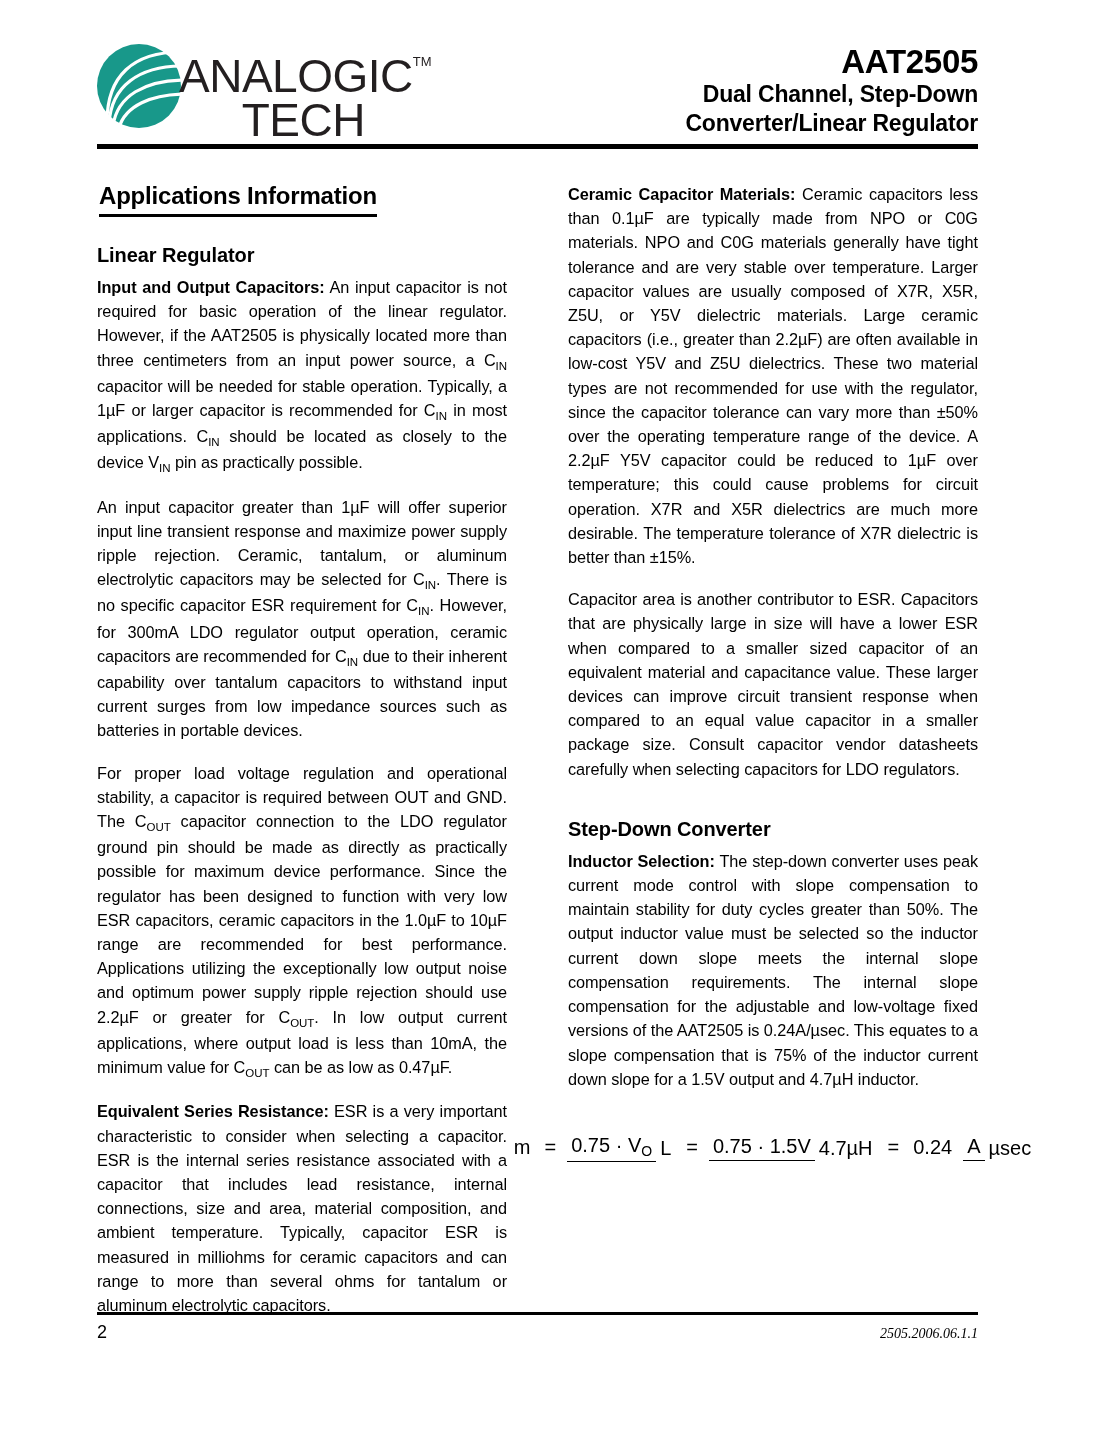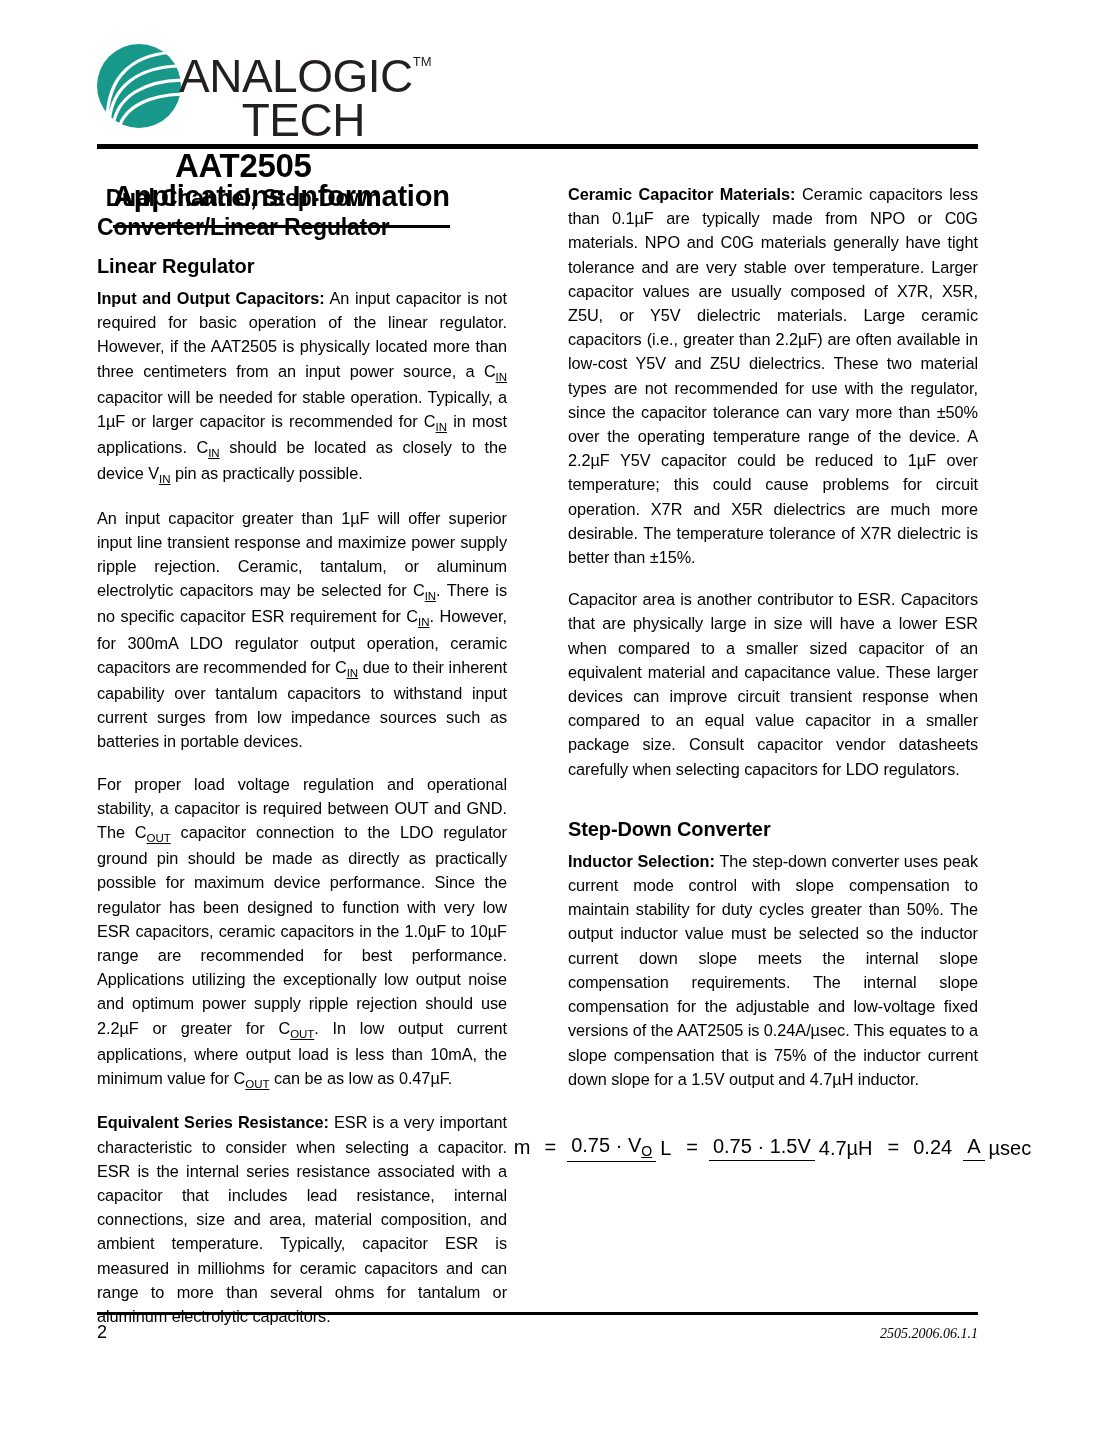--- a/index.html
+++ b/index.html
@@ -26,21 +26,20 @@
   
   .header {
     position: absolute;
     left: 97px;
     top: 38px;
     width: 881px;
     height: 110px;
     display: flex;
     align-items: flex-start;
     justify-content: space-between;
-    flex-direction: column;
   }
 
   .logo-block {
     display: flex;
     align-items: flex-start;
     margin-top: 6px;
   }
   .logo-mark {
     width: 84px;
     height: 84px;
@@ -75,21 +74,21 @@
     font-weight: 400;
     color: #231f20;
     line-height: 44px;
     display: block;
     text-align: center;
     letter-spacing: -0.5px;
     padding-right: 4px;
   }
 
   .header-titles {
-    text-align: center;
+    text-align: right;
     font-weight: bold;
     color: #000;
     padding-top: 6px;
   }
   .part-number {
     font-size: 33px;
     line-height: 36px;
     letter-spacing: -0.3px;
   }
   .subtitle-line {
@@ -116,24 +115,24 @@
   }
   .col {
     position: absolute;
     top: 0;
     width: 410px;
   }
   .col-left { left: 0; }
   .col-right { left: 471px; }
 
   h1.section-title {
-    font-size: 29px;
+    font-size: 24px;
     font-weight: bold;
-    margin: 0 0 26px 16px;
-    padding-bottom: 15px;
+    margin: 0 0 26px 2px;
+    padding-bottom: 4px;
     display: inline-block;
     border-bottom: 3px solid #000;
     line-height: 28px;
     letter-spacing: -0.2px;
   }
   h2.sub-title {
     font-size: 20px;
     font-weight: bold;
     margin: 0 0 8px 0;
     line-height: 24px;
@@ -152,21 +151,20 @@
     letter-spacing: -0.05px;
   }
   p.body:last-child { margin-bottom: 1px; }
   p.body b { font-weight: bold; }
 
   sub {
     font-size: 11.5px;
     vertical-align: baseline;
     position: relative;
     top: 4px;
-    text-decoration: underline;
   }
 
   
   .equation {
     margin-top: 42px;
     display: flex;
     align-items: center;
     justify-content: center;
     font-size: 20px;
     line-height: 1;

